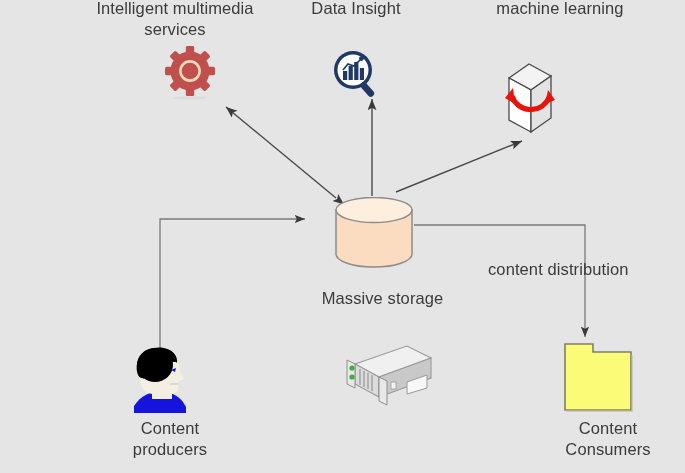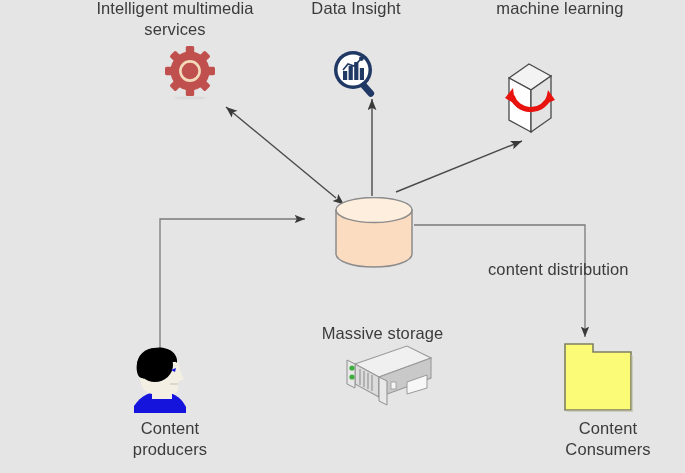--- a/index.html
+++ b/index.html
@@ -125,21 +125,21 @@
     </svg>
   </div>
 
   <div class="node-icon" style="left:333px; top:197px; width:82px; height:72px;">
     <svg width="82" height="72" viewBox="0 0 82 72">
       <path d="M3,13 L3,57 A38,13 0 0,0 79,57 L79,13 z" fill="#fbdcc0" stroke="#8c8c8c" stroke-width="1.5"></path>
       <ellipse cx="41" cy="13" rx="38" ry="12.5" fill="#fdeedd" stroke="#8c8c8c" stroke-width="1.5"></ellipse>
     </svg>
   </div>
 
-  <div class="label" style="left:300px; top:288px; width:165px;margin-top:35px;">Massive storage</div>
+  <div class="label" style="left:300px; top:288px; width:165px;">Massive storage</div>
 
   <div class="node-icon" style="left:335px; top:344px; width:100px; height:66px;">
     <svg width="100" height="66" viewBox="0 0 100 66">
 
       <path d="M20,20 L72,2 L96,14 L44,33 z" fill="#f0f0f0" stroke="#9a9a9a" stroke-width="1.1"></path>
 
       <path d="M20,20 L44,33 L44,53 L20,40 z" fill="#dcdcdc" stroke="#9a9a9a" stroke-width="1.1"></path>
 
       <path d="M44,33 L96,14 L96,34 L44,53 z" fill="#c9c9c9" stroke="#9a9a9a" stroke-width="1.1"></path>
 

